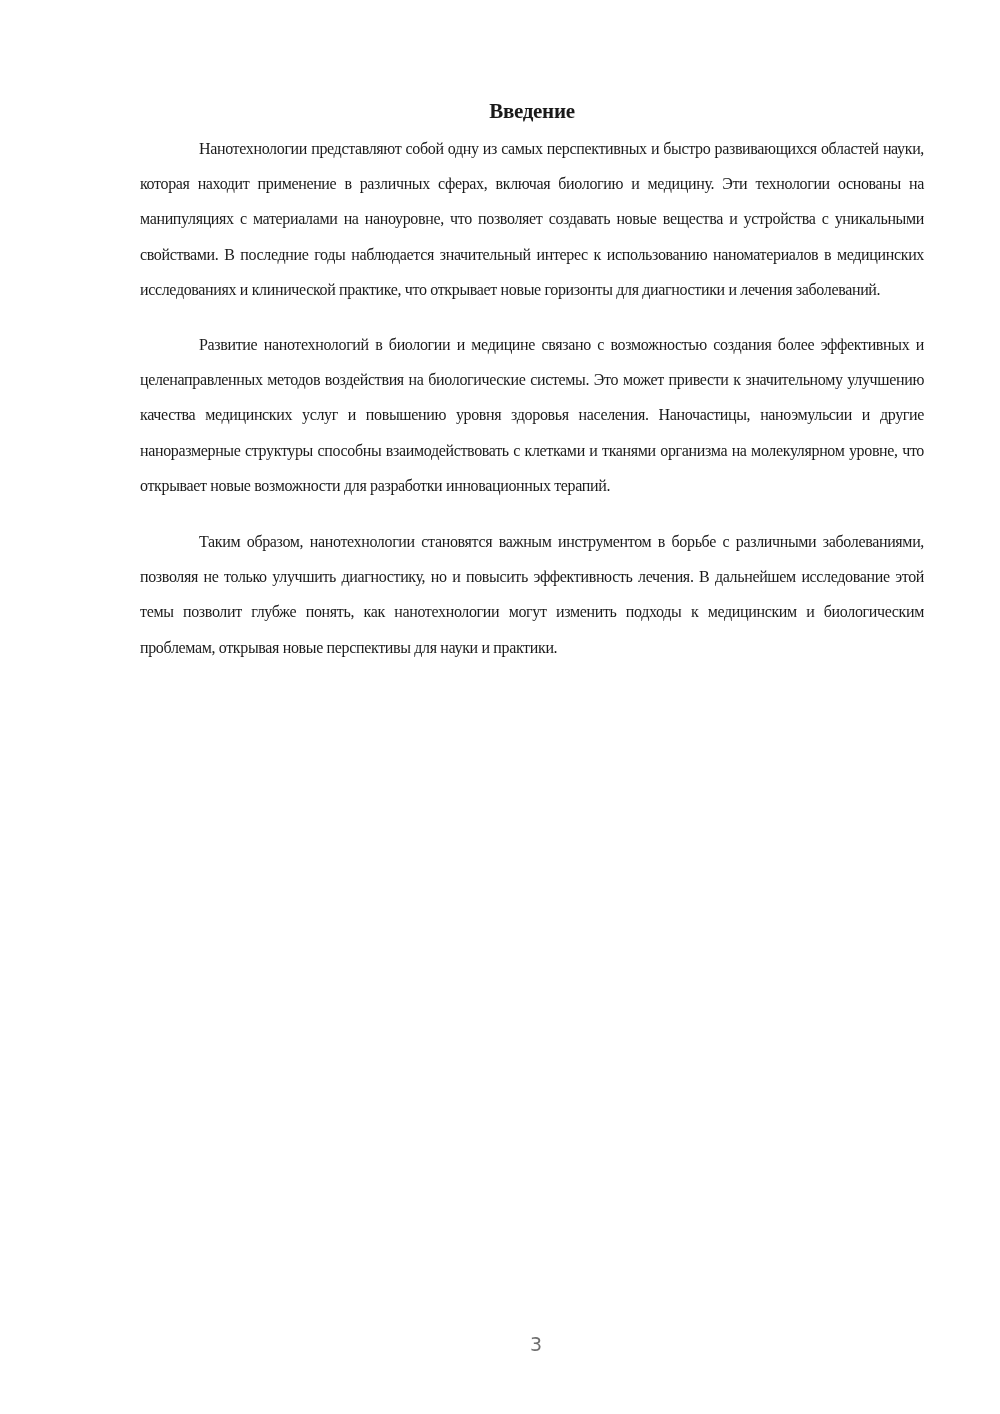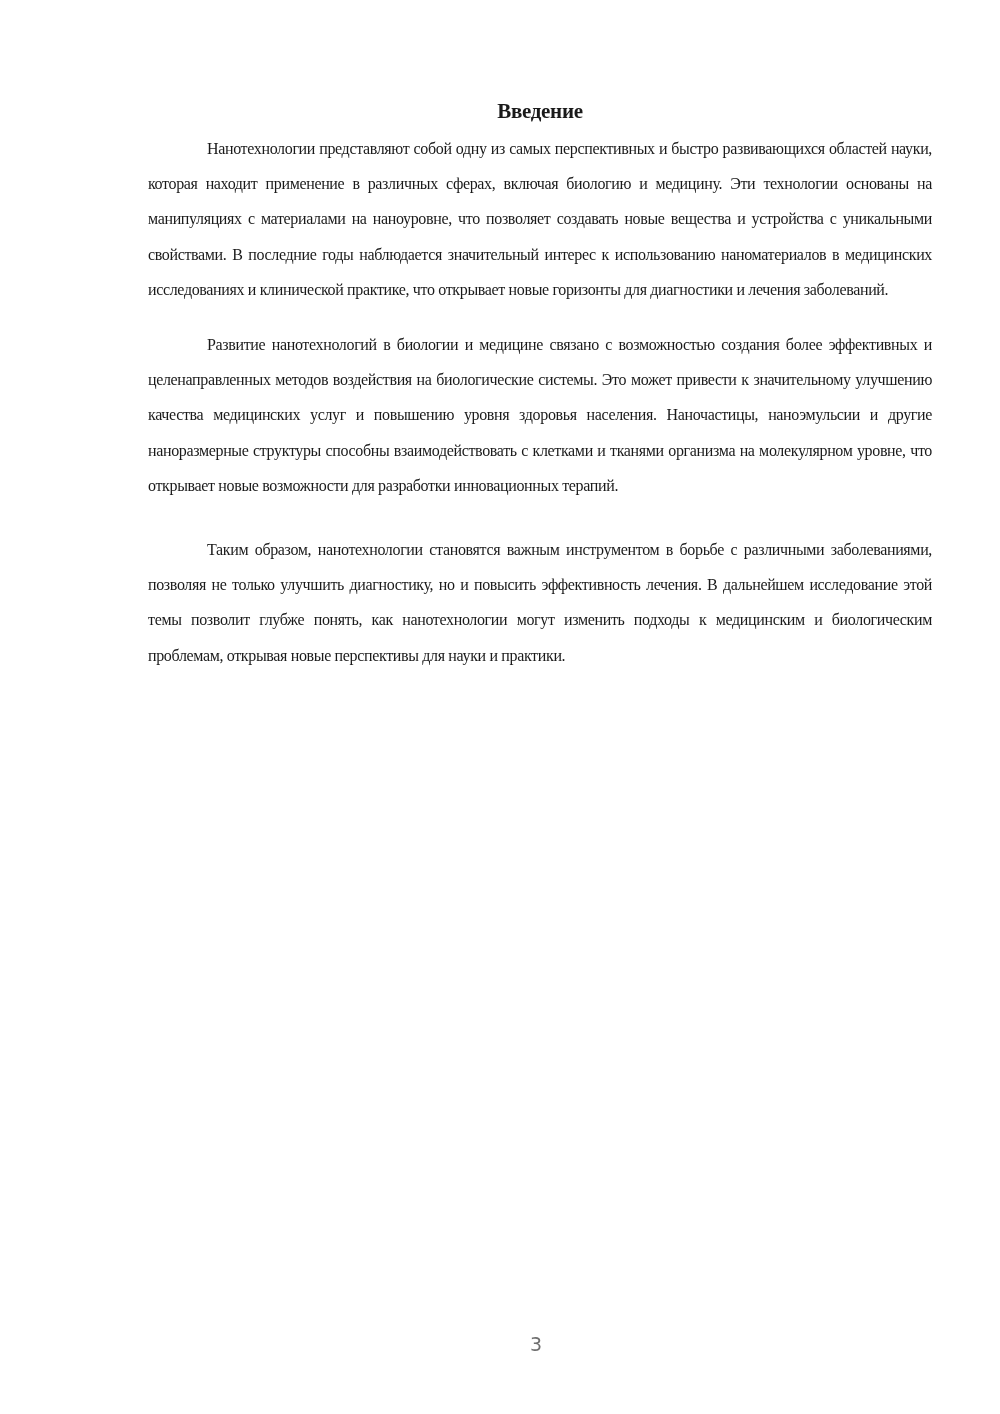--- a/index.html
+++ b/index.html
@@ -18,21 +18,21 @@
     .page {
       position: absolute;
       left: 0;
       top: 0;
       width: 1000px;
       height: 1414px;
       background: #ffffff;
     }
     .content {
       position: absolute;
-      left: 148px;
+      left: 140px;
       top: 96px;
       width: 784px;
     }
     .heading {
       text-align: center;
       font-weight: bold;
       font-size: 21px;
       line-height: 30px;
       margin: 0 0 5px 0;
       letter-spacing: -0.3px;
@@ -41,21 +41,21 @@
       font-size: 16px;
       line-height: 35.2px;
       text-align: justify;
       text-indent: 59px;
       margin: 0 0 21px 0;
       letter-spacing: -0.35px;
       word-spacing: 0px;
       hyphens: none;
     }
     .para.p1 { margin-bottom: 20px; }
-    .para.p2 { margin-bottom: 29px; }
+    .para.p2 { margin-bottom: 21px; }
     .page-number {
       position: absolute;
       top: 1333px;
       left: 0;
       width: 1072px;
       text-align: center;
       font-family: "DejaVu Sans", sans-serif;
       font-size: 19px;
       color: #6f6f6f;
     }

